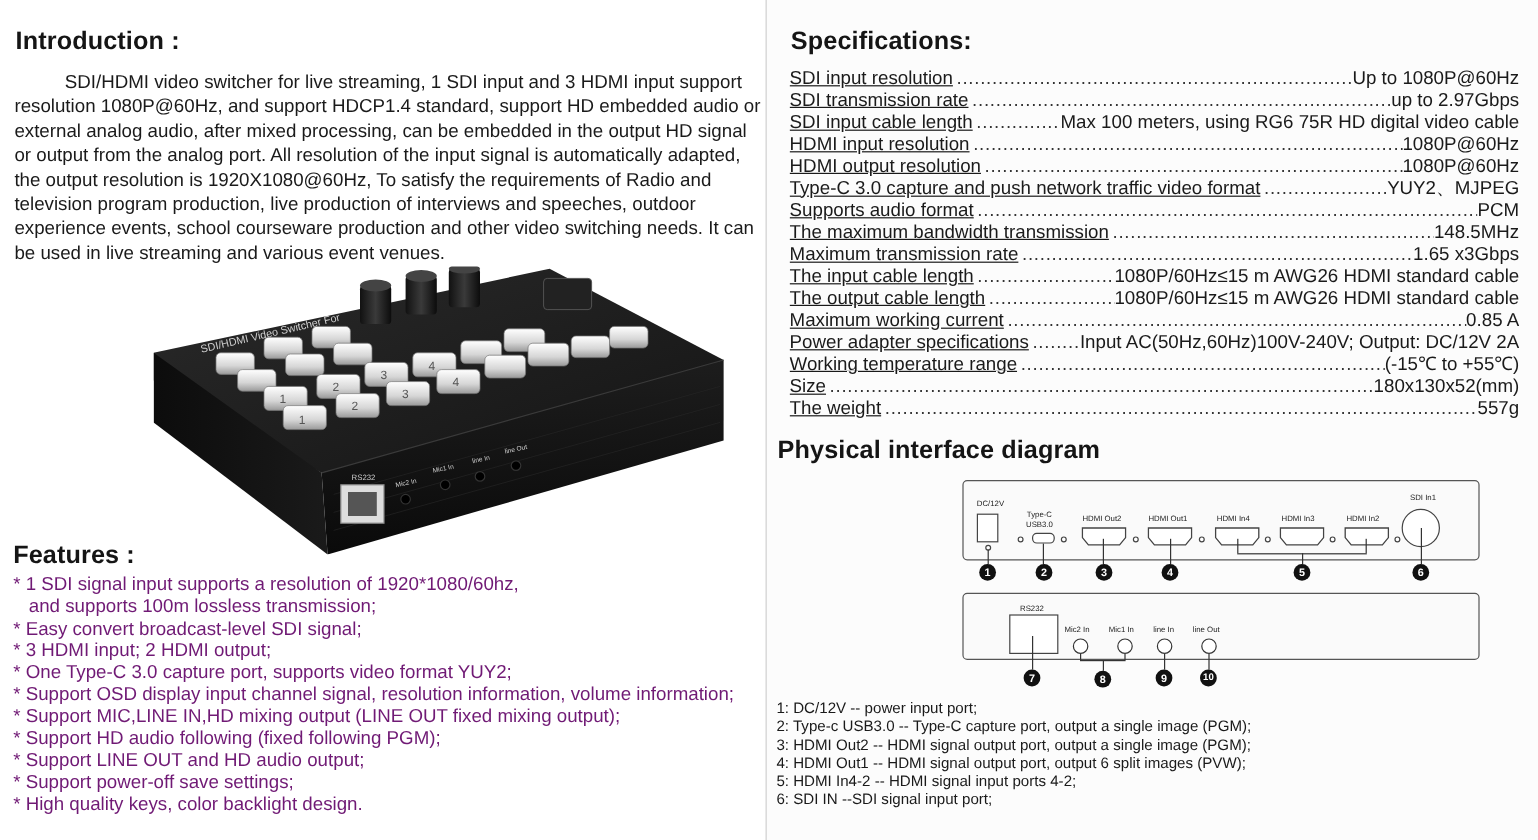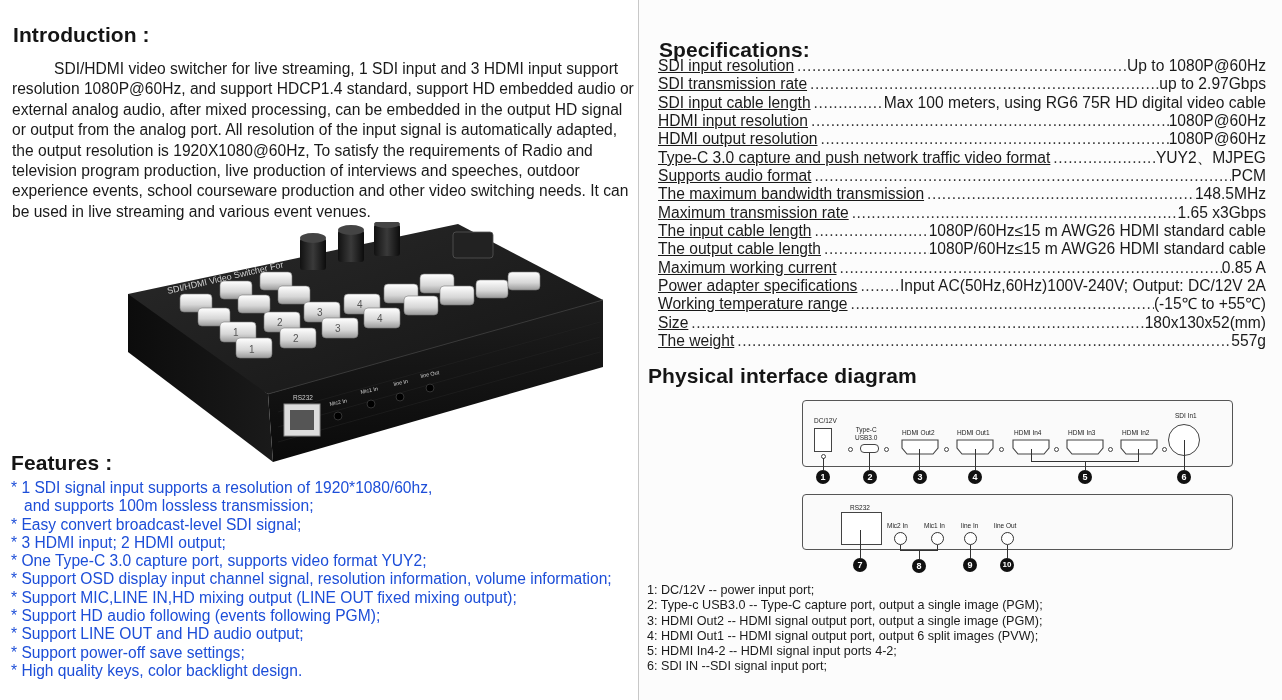--- a/index.html
+++ b/index.html
@@ -17,26 +17,26 @@
   .intro-title { position: absolute; left: 13px; top: 23px; }
   .intro-text { position: absolute; left: 12px; top: 59px; width: 612px; font-size: 15.6px; line-height: 20.4px; color: #1a1a1a; }
   .intro-text .line { white-space: nowrap; display: block; }
   .intro-text .indent { padding-left: 42px; }
 
   
   .product { position: absolute; left: 128px; top: 222px; width: 480px; height: 240px; }
 
   
   .features-title { position: absolute; left: 11px; top: 451px; }
-  .features-list { position: absolute; left: 11px; top: 479px; font-size: 15.6px; line-height: 18.3px; color: #1d4ed8; list-style: none; }
+  .features-list { position: absolute; left: 11px; top: 479px; font-size: 15.6px; line-height: 18.3px; color: #701a75; list-style: none; }
   .features-list li { white-space: nowrap; }
   .features-list .cont { padding-left: 13px; }
 
   
-  .spec-title { position: absolute; left: 20px; top: 23px; margin-top: 15px; }
+  .spec-title { position: absolute; left: 20px; top: 23px; }
   .spec-table { position: absolute; left: 19px; top: 57px; width: 608px; font-size: 15.6px; line-height: 18.35px; color: #1a1a1a; }
   .spec-row { display: flex; white-space: nowrap; overflow: hidden; }
   .spec-row .k { flex: 0 0 auto; text-decoration: underline; }
   .spec-row .dots { flex: 1 1 auto; overflow: hidden; padding: 0 3px; letter-spacing: 0.6px; color: #333; }
   .spec-row .dots::before { content: "..................................................................................................................................................................................................................."; }
   .spec-row .v { flex: 0 0 auto; }
 
   .diagram-title { position: absolute; left: 9px; top: 364px; }
 
   
@@ -177,21 +177,21 @@
 
   <h2 class="section-title features-title">Features :</h2>
   <ul class="features-list">
     <li>* 1 SDI signal input supports a resolution of 1920*1080/60hz,</li>
     <li class="cont">and supports 100m lossless transmission;</li>
     <li>* Easy convert broadcast-level SDI signal;</li>
     <li>* 3 HDMI input; 2 HDMI output;</li>
     <li>* One Type-C 3.0 capture port, supports video format YUY2;</li>
     <li>* Support OSD display input channel signal, resolution information, volume information;</li>
     <li>* Support MIC,LINE IN,HD mixing output (LINE OUT fixed mixing output);</li>
-    <li>* Support HD audio following (events following PGM);</li>
+    <li>* Support HD audio following (fixed following PGM);</li>
     <li>* Support LINE OUT and HD audio output;</li>
     <li>* Support power-off save settings;</li>
     <li>* High quality keys, color backlight design.</li>
   </ul>
 </div>
 
 <div class="divider"></div>
 
 <div class="page page-right">
   <h2 class="section-title spec-title">Specifications:</h2>

